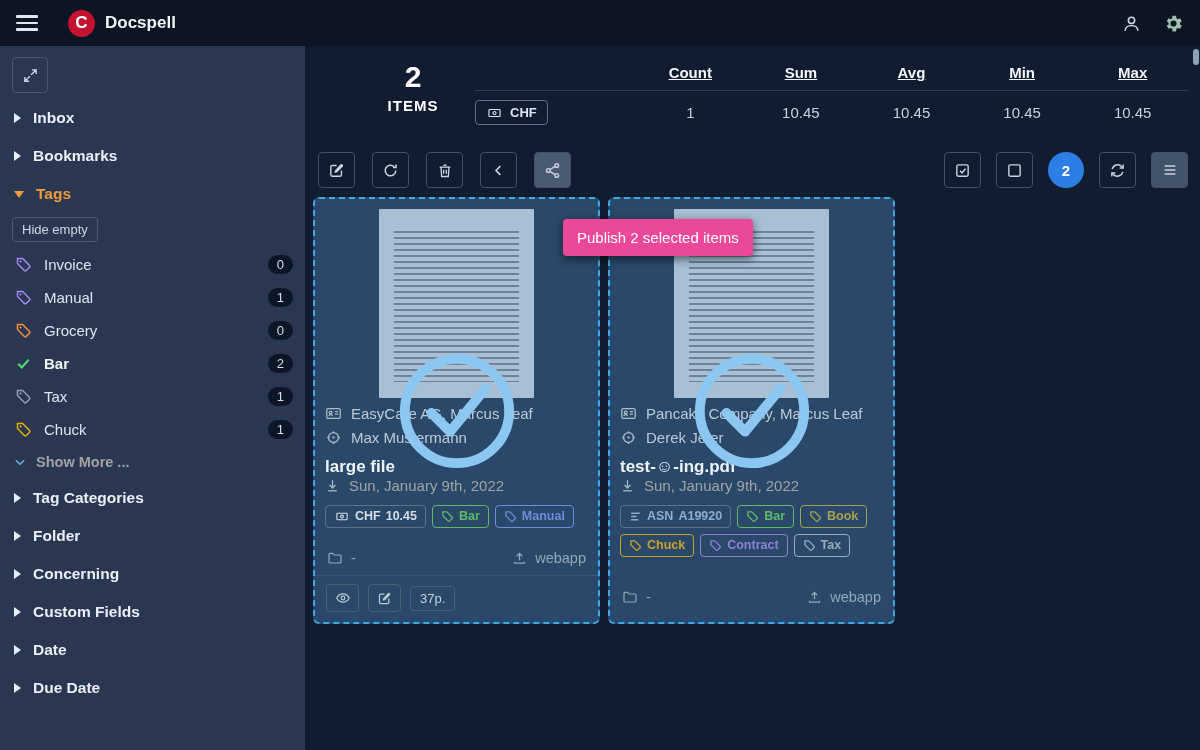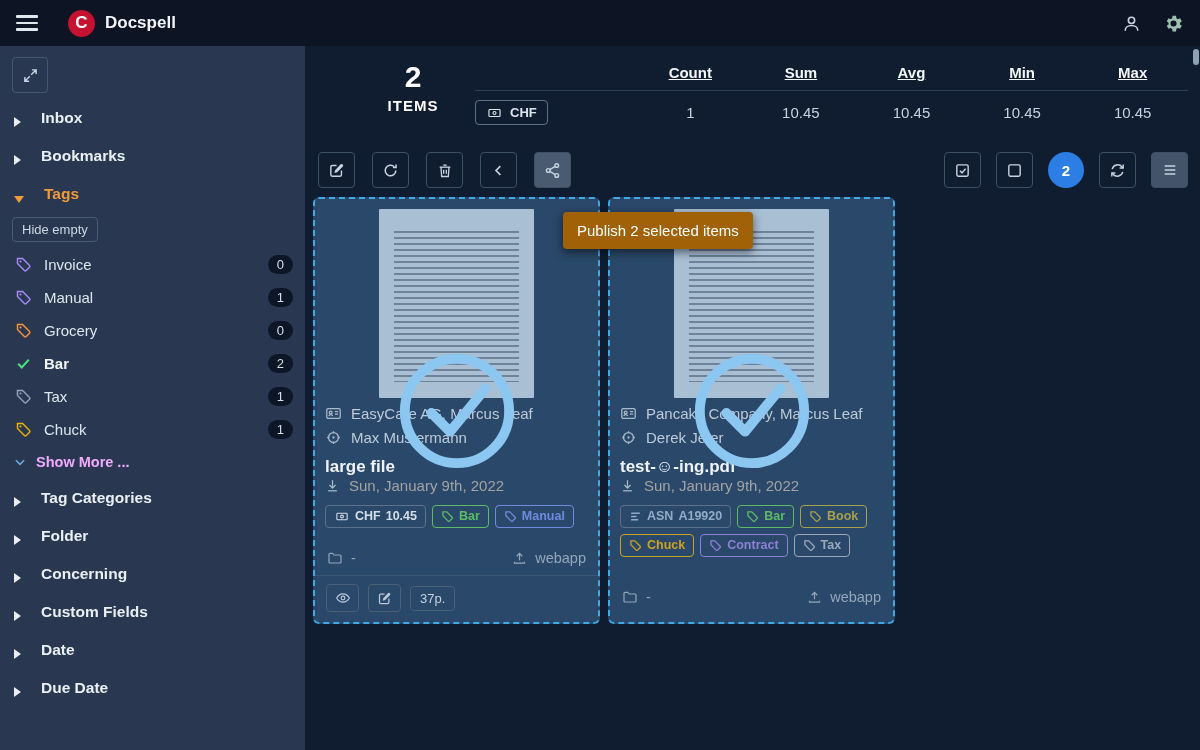--- a/index.html
+++ b/index.html
@@ -22,37 +22,37 @@
   
   .app { display:flex; height:704px; }
   .sidebar { width:305px; flex-shrink:0; background:#293850; overflow:hidden; }
   .main { flex:1; position:relative; overflow:hidden; }
   .scroll-thumb { position:absolute; right:1px; top:3px; width:6px; height:16px; background:#8fa2b5; border-radius:3px; }
 
   
   .side-top { padding:11px 12px 6px; }
   .expand-btn { width:36px; height:36px; border:1px solid #46586f; border-radius:4px; color:#c7d4e1;
                 display:flex; align-items:center; justify-content:center; cursor:pointer; }
-  .nav-item { display:flex; align-items:flex-end; gap:20px; padding:10px 14px; font-weight:bold; font-size:15.5px; color:#e9eff5; cursor:pointer; }
+  .nav-item { display:flex; align-items:center; gap:12px; padding:10px 14px; font-weight:bold; font-size:15.5px; color:#e9eff5; cursor:pointer; }
   .caret-r { width:0; height:0; border-left:7px solid currentColor; border-top:5px solid transparent; border-bottom:5px solid transparent; }
   .caret-d { width:0; height:0; border-top:7px solid currentColor; border-left:5px solid transparent; border-right:5px solid transparent; }
   .nav-item.tags-head { color:#ef9b3c; }
   .tags-controls { display:flex; align-items:center; padding:4px 12px 6px; }
   .hide-empty { border:1px solid #4a5c72; border-radius:4px; padding:4px 9px; font-size:13px; color:#cdd8e3; cursor:pointer; white-space:nowrap; }
   .filter-wrap { flex:1; margin-left:12px; display:flex; align-items:center; border-bottom:1px solid #4a5c72; padding:3px 2px; }
   .filter-wrap input { flex:1; background:transparent; border:none; outline:none; color:#cdd8e3; font-size:13.5px; font-family:inherit; }
   .filter-wrap input::placeholder { color:#8fa0b4; }
   .tag-row { display:flex; align-items:center; padding:7px 12px 7px 15px; cursor:pointer; }
   .tag-ic { margin-right:12px; display:flex; }
   .tc-purple { color:#a78bfa; } .tc-orange { color:#fb923c; } .tc-green { color:#4ade80; }
   .tc-gray { color:#94a3b8; } .tc-yellow { color:#eab308; }
   .tag-name { font-size:15px; color:#dce6ef; }
   .tag-name.bold { font-weight:bold; color:#f4f8fb; }
   .tag-count { margin-left:auto; background:#0c1626; border-radius:10px; padding:2px 9px; font-size:13px; color:#d6dfe8; }
-  .show-more { display:flex; align-items:center; gap:9px; padding:8px 12px 9px 13px; color:#f0abfc; font-weight:bold; font-size:14.5px; cursor:pointer; }
+  .show-more { display:flex; align-items:center; gap:9px; padding:8px 12px 9px 13px; color:#a3a3a3; font-weight:bold; font-size:14.5px; cursor:pointer; }
   .show-more .chev { color:#6fa7d8; display:flex; }
 
   
   .stats { display:flex; align-items:flex-start; padding:14px 12px 0 0; }
   .items-block { margin-left:62px; width:92px; text-align:center; color:#fff; }
   .items-count { font-size:30px; font-weight:bold; line-height:1.1; }
   .items-label { font-size:15px; font-weight:bold; letter-spacing:1px; margin-top:4px; }
   .stats-table { flex:1; margin-left:16px; }
   .stats-hrow, .stats-vrow { display:grid; grid-template-columns:160px repeat(5,1fr); align-items:center; }
   .stats-hrow { padding:4px 0 9px; border-bottom:1px solid #2c3f57; }
@@ -103,21 +103,21 @@
   .fr-side { display:flex; align-items:center; gap:8px; }
   .card-footer { border-top:1px solid #3c5674; margin:0 -10px; padding:8px 11px 2px; display:flex; gap:9px; align-items:center; }
   .ft-btn { width:33px; height:28px; border:1px solid #4a6076; border-radius:4px; display:flex; align-items:center;
             justify-content:center; color:#b9c8d6; cursor:pointer; }
   .pages-pill { border:1px solid #4a6076; border-radius:4px; padding:4px 9px; font-size:13px; color:#c5d2de; }
   .due-pill { margin-left:auto; display:flex; gap:7px; align-items:center; border:1px solid #4a6076; border-radius:4px;
               padding:4px 9px; font-size:13.5px; font-weight:bold; color:#dbe5ee; }
   .check-overlay { position:absolute; inset:0; display:flex; align-items:center; justify-content:center; pointer-events:none; }
 
   
-  .tooltip { position:absolute; left:258px; top:166px; background:#a16207; color:#fff; font-size:15px;
+  .tooltip { position:absolute; left:258px; top:173px; background:#ec4899; color:#fff; font-size:15px;
              padding:10px 14px; border-radius:4px; box-shadow:0 3px 10px rgba(0,0,0,.55); z-index:6; white-space:nowrap; }
 </style>
 </head>
 <body>
 
 <div class="navbar">
   <div class="hb">
       <span></span>
       <span></span>
       <span></span>

